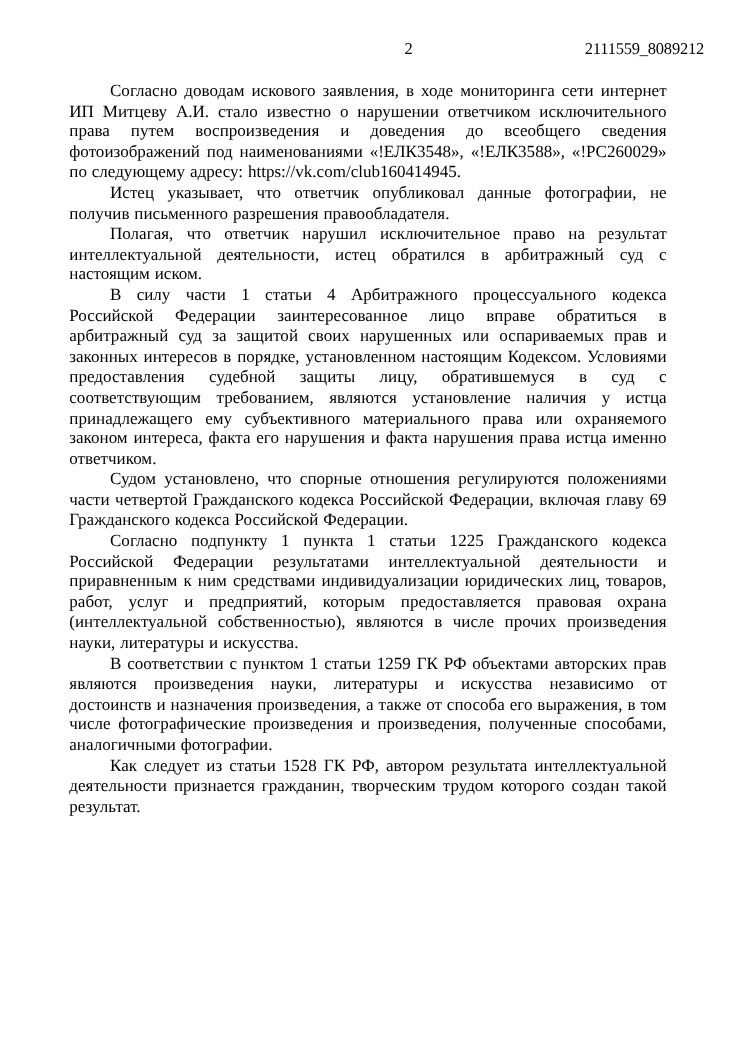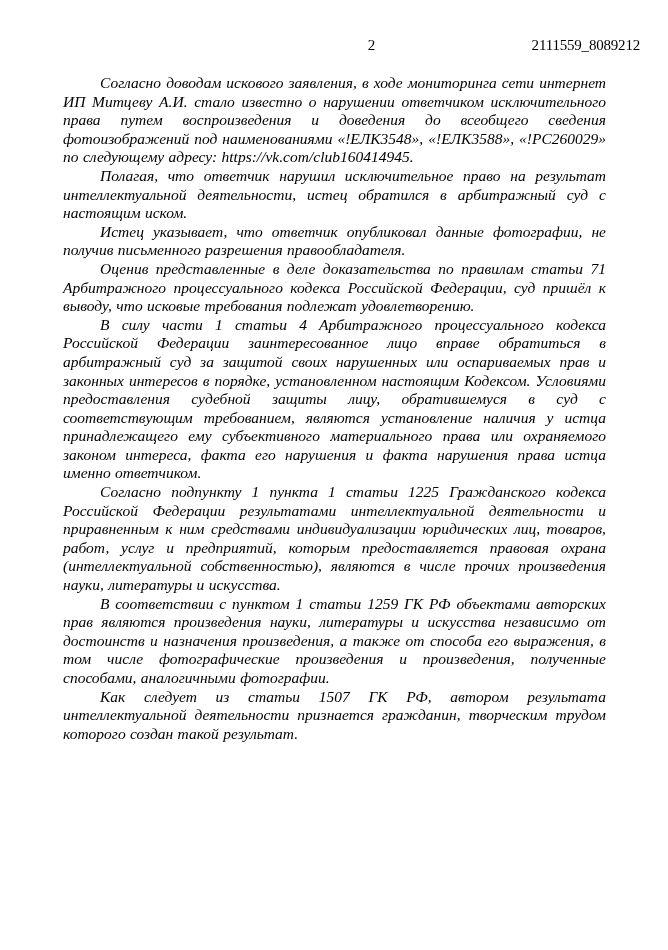--- a/index.html
+++ b/index.html
@@ -53,37 +53,36 @@
     left: 63px;
     width: 543px;
   }
 
   .document-body p {
     font-size: 15.5px;
     line-height: 18.6px;
     text-align: justify;
     text-indent: 37px;
     word-spacing: 0.5px;
-    font-style: italic;
   }
 </style>
 </head>
 <body>
 
 <div class="page">
 
   <div class="page-header">
     <span class="page-number">2</span>
     <span class="document-id">2111559_8089212</span>
   </div>
 
   <div class="document-body">
     <p>Согласно доводам искового заявления, в ходе мониторинга сети интернет ИП Митцеву А.И. стало известно о нарушении ответчиком исключительного права путем воспроизведения и доведения до всеобщего сведения фотоизображений под наименованиями «!ЕЛК3548», «!ЕЛК3588», «!PC260029» по следующему адресу: https://vk.com/club160414945.</p>
+    <p>Истец указывает, что ответчик опубликовал данные фотографии, не получив письменного разрешения правообладателя.</p>
     <p>Полагая, что ответчик нарушил исключительное право на результат интеллектуальной деятельности, истец обратился в арбитражный суд с настоящим иском.</p>
-    <p>Истец указывает, что ответчик опубликовал данные фотографии, не получив письменного разрешения правообладателя.</p>
-    <p>Оценив представленные в деле доказательства по правилам статьи 71 Арбитражного процессуального кодекса Российской Федерации, суд пришёл к выводу, что исковые требования подлежат удовлетворению.</p>
     <p>В силу части 1 статьи 4 Арбитражного процессуального кодекса Российской Федерации заинтересованное лицо вправе обратиться в арбитражный суд за защитой своих нарушенных или оспариваемых прав и законных интересов в порядке, установленном настоящим Кодексом. Условиями предоставления судебной защиты лицу, обратившемуся в суд с соответствующим требованием, являются установление наличия у истца принадлежащего ему субъективного материального права или охраняемого законом интереса, факта его нарушения и факта нарушения права истца именно ответчиком.</p>
+    <p>Судом установлено, что спорные отношения регулируются положениями части четвертой Гражданского кодекса Российской Федерации, включая главу 69 Гражданского кодекса Российской Федерации.</p>
     <p>Согласно подпункту 1 пункта 1 статьи 1225 Гражданского кодекса Российской Федерации результатами интеллектуальной деятельности и приравненным к ним средствами индивидуализации юридических лиц, товаров, работ, услуг и предприятий, которым предоставляется правовая охрана (интеллектуальной собственностью), являются в числе прочих произведения науки, литературы и искусства.</p>
     <p>В соответствии с пунктом 1 статьи 1259 ГК РФ объектами авторских прав являются произведения науки, литературы и искусства независимо от достоинств и назначения произведения, а также от способа его выражения, в том числе фотографические произведения и произведения, полученные способами, аналогичными фотографии.</p>
-    <p>Как следует из статьи 1507 ГК РФ, автором результата интеллектуальной деятельности признается гражданин, творческим трудом которого создан такой результат.</p>
+    <p>Как следует из статьи 1528 ГК РФ, автором результата интеллектуальной деятельности признается гражданин, творческим трудом которого создан такой результат.</p>
   </div>
 
 </div>
 
 </body></html>

